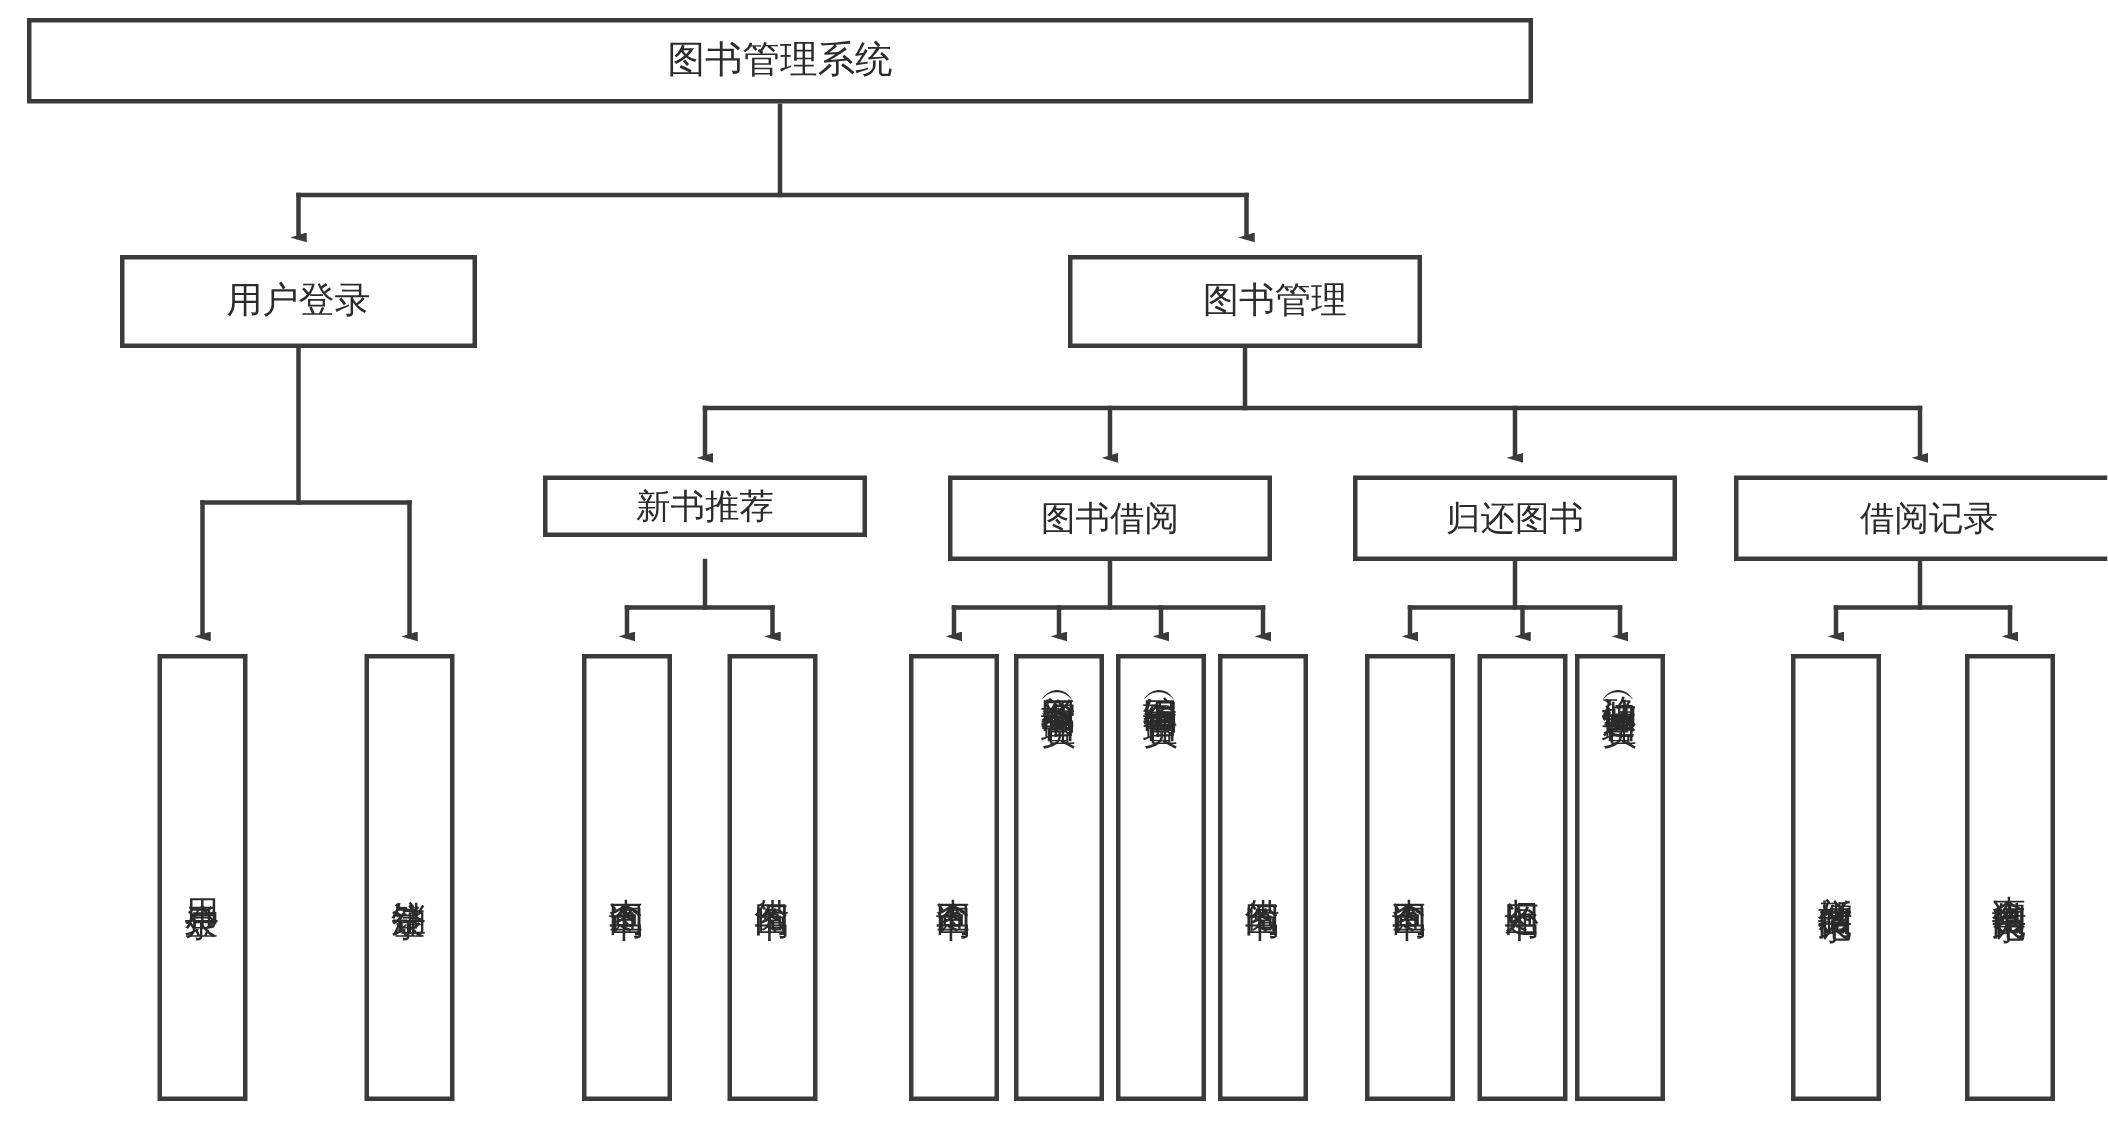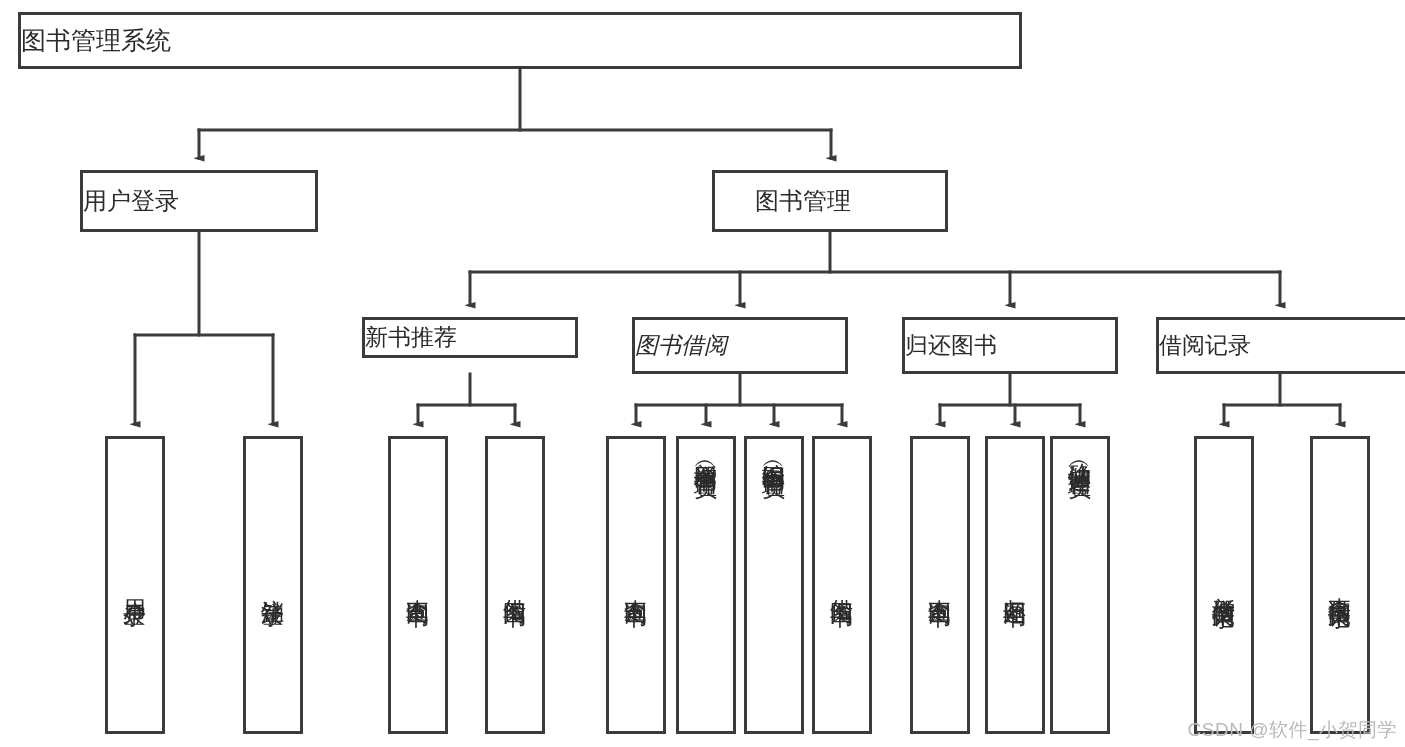--- a/index.html
+++ b/index.html
@@ -22,21 +22,21 @@
     left: 0;
     top: 0;
   }
   .node-box {
     position: absolute;
     box-sizing: border-box;
     border: 3px solid #3b3b3b;
     background: #ffffff;
     display: flex;
     align-items: center;
-    justify-content: flex-start;
+    justify-content: center;
   }
   .node-label {
     color: #2b2b2b;
     line-height: 1.18;
     text-align: center;
     white-space: nowrap;
   }
   .level-root .node-label { font-size: 25px; }
   .level-1 .node-label   { font-size: 24px; }
   .level-2 .node-label   { font-size: 23px; }
@@ -130,21 +130,21 @@
       </div>
       <div class="node-box level-1" style="left: 712px; top: 170px; width: 236px; height: 62px; padding-left: 40px;">
         <span class="node-label">图书管理</span>
       </div>
     </div>
 
   <div id="level2-container">
       <div class="node-box level-2" style="left: 362px; top: 317px; width: 216px; height: 41px;">
         <span class="node-label">新书推荐</span>
       </div>
-      <div class="node-box level-2" style="left: 632px; top: 317px; width: 216px; height: 57px; font-style: italic;">
+      <div class="node-box level-2" style="left: 632px; top: 317px; width: 216px; height: 57px;">
         <span class="node-label">图书借阅</span>
       </div>
       <div class="node-box level-2" style="left: 902px; top: 317px; width: 216px; height: 57px;">
         <span class="node-label">归还图书</span>
       </div>
       <div class="node-box level-2" style="left: 1156px; top: 317px; width: 260px; height: 57px;">
         <span class="node-label">借阅记录</span>
       </div>
     </div>
 
@@ -183,14 +183,13 @@
         <span class="node-label">确认归还（管理员）</span>
       </div>
       <div class="node-box level-leaf leaf centered" style="left: 1194px; top: 436px; width: 60px; height: 298px;">
         <span class="node-label">新增借阅记录</span>
       </div>
       <div class="node-box level-leaf leaf centered" style="left: 1310px; top: 436px; width: 60px; height: 298px;">
         <span class="node-label">查询借阅记录</span>
       </div>
     </div>
 
-  <div id="watermark">CSDN @软件_小贺同学</div>
 </div>
 
 </body></html>

